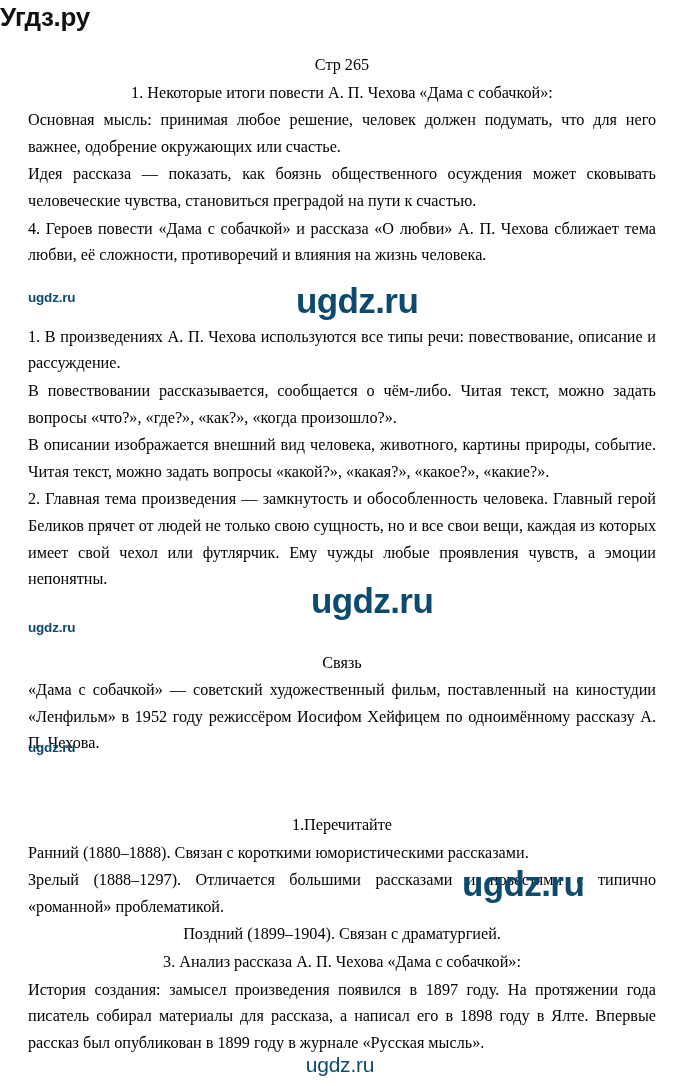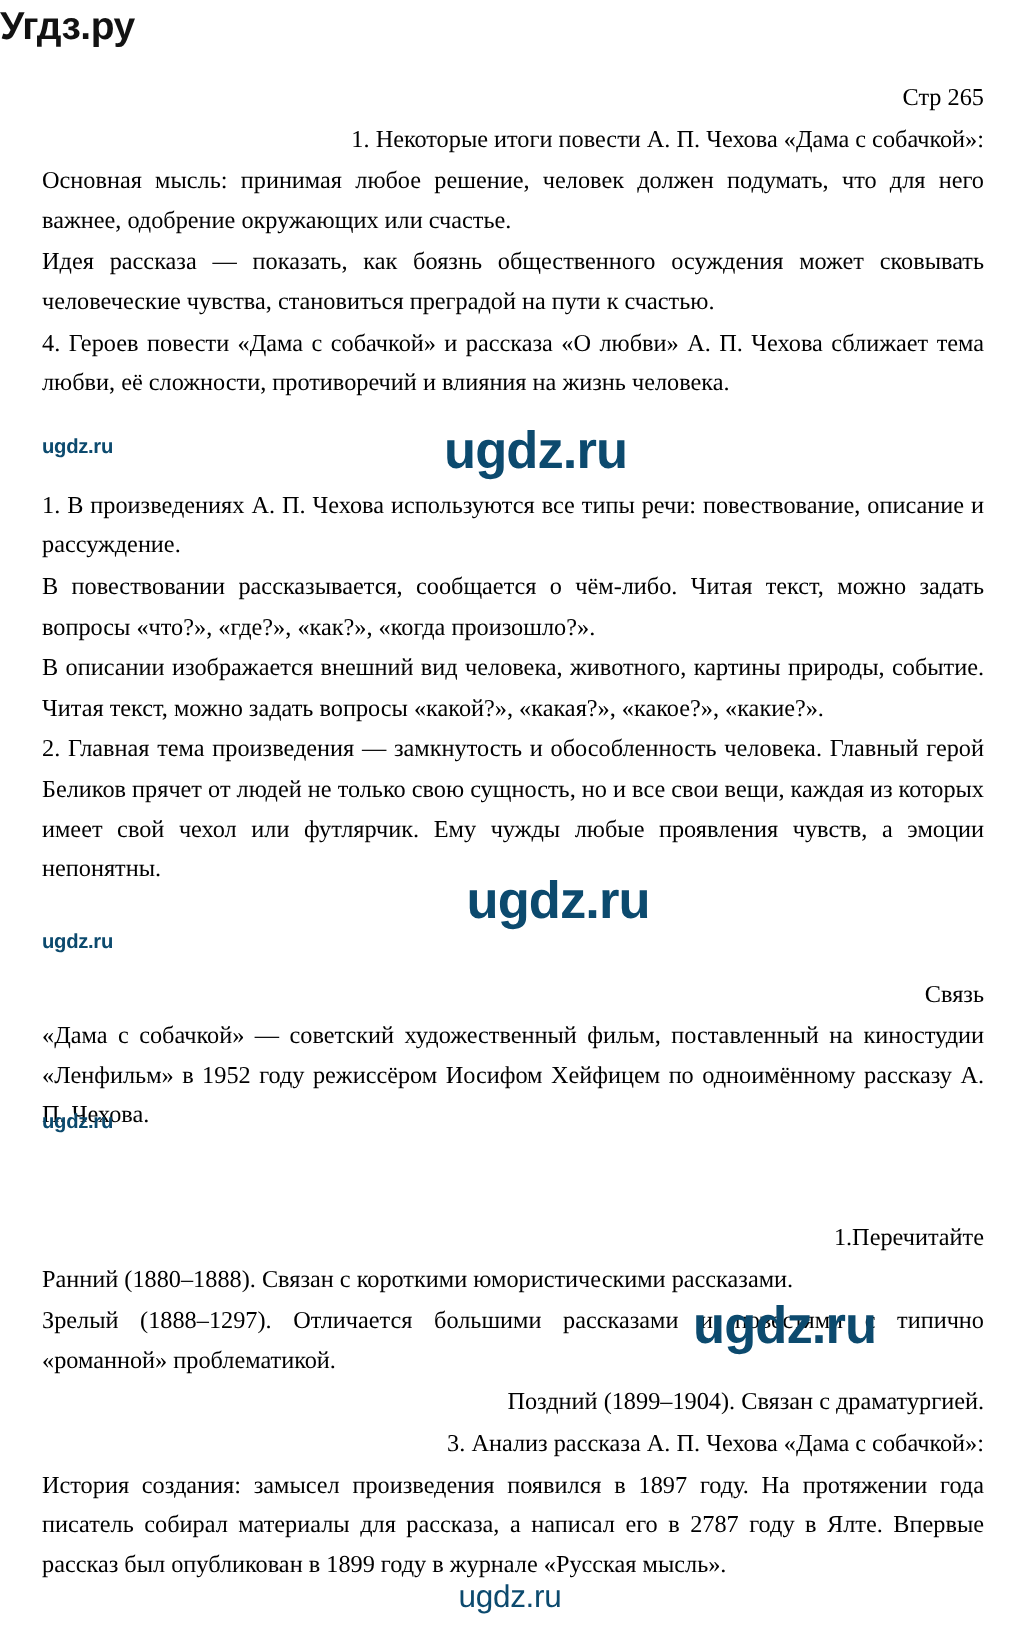--- a/index.html
+++ b/index.html
@@ -47,21 +47,21 @@
     margin: 0 0 1px 0;
     font-size: 16.2px;
     line-height: 26.6px;
     text-align: justify;
     text-justify: inter-word;
     -webkit-hyphens: none;
     hyphens: none;
     white-space: pre-wrap;
   }
   .para.left {
-    text-align: right;
+    text-align: center;
   }
   
   .band {
     height: 54px;
   }
   .band.tall {
     height: 56px;
   }
 
   
@@ -115,21 +115,21 @@
   <p class="para left">Связь</p>
   <p class="para">«Дама с собачкой» — советский художественный фильм, поставленный на киностудии «Ленфильм» в 1952 году режиссёром Иосифом Хейфицем по одноимённому рассказу А. П. Чехова.</p>
 
   <div class="band"></div>
 
   <p class="para left">1.Перечитайте</p>
   <p class="para">Ранний (1880–1888). Связан с короткими юмористическими рассказами.</p>
   <p class="para">Зрелый (1888–1297). Отличается большими рассказами и повестями с типично «романной» проблематикой.</p>
   <p class="para left">Поздний (1899–1904). Связан с драматургией.</p>
   <p class="para left">3. Анализ рассказа А. П. Чехова «Дама с собачкой»:</p>
-  <p class="para">История создания: замысел произведения появился в 1897 году. На протяжении года писатель собирал материалы для рассказа, а написал его в 2787 году в Ялте. Впервые рассказ был опубликован в 1899 году в журнале «Русская мысль».</p>
+  <p class="para">История создания: замысел произведения появился в 1897 году. На протяжении года писатель собирал материалы для рассказа, а написал его в 1898 году в Ялте. Впервые рассказ был опубликован в 1899 году в журнале «Русская мысль».</p>
 
 </div>
 
 <div class="wm wm-small" style="left:28px;  top:290px;">ugdz.ru</div>
 
 <div class="wm wm-big" style="left:296px; top:281px;">ugdz.ru</div>
 
 <div class="wm wm-big" style="left:311px; top:581px;">ugdz.ru</div>
 
 <div class="wm wm-small" style="left:28px;  top:620px;">ugdz.ru</div>

